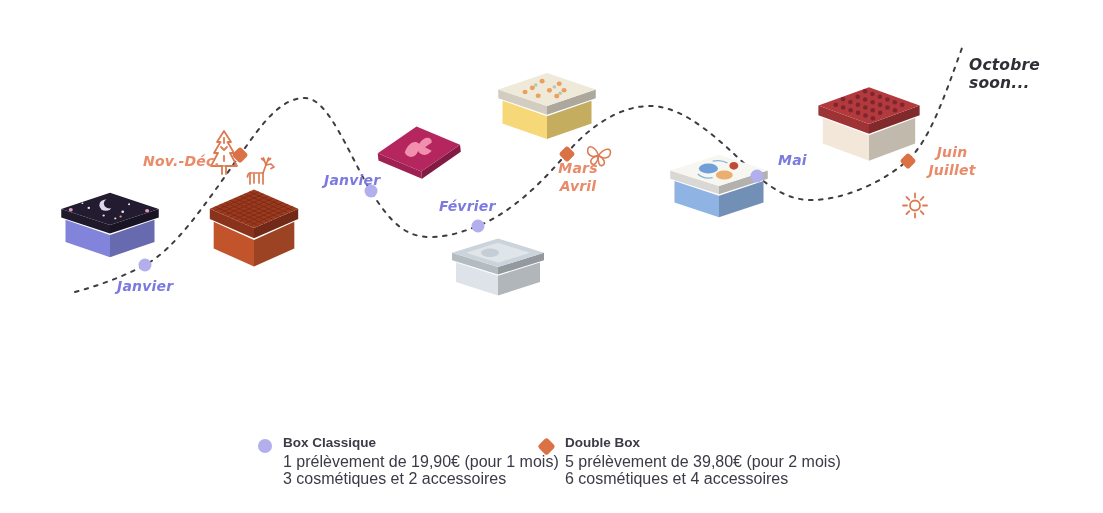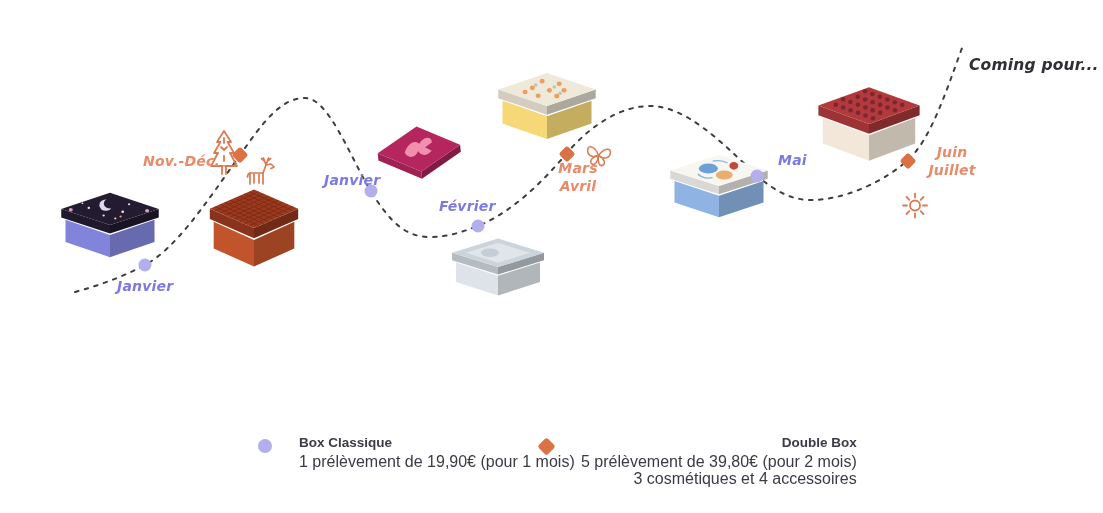--- a/index.html
+++ b/index.html
@@ -44,23 +44,23 @@
   .l-octobre{left:117px;top:277px;}
   .l-nov-dec{left:143px;top:152px;}
   .l-janvier{left:324px;top:171px;}
   .l-fevrier{left:439px;top:197px;}
   .l-mars-avril{left:556px;top:159px;width:44px;text-align:center;}
   .l-mai{left:778px;top:151px;}
   .l-juin-juillet{left:926px;top:143px;width:52px;text-align:center;}
   .coming-soon{position:absolute;left:969px;top:56px;z-index:3;font-family:"DejaVu Sans",sans-serif;
           font-style:italic;font-weight:bold;font-size:15.5px;color:var(--coming-soon-text,#2f2f35);letter-spacing:.2px;}
   
-  .legend-item{position:absolute;display:flex;gap:27px;z-index:3;}
+  .legend-item{position:absolute;display:flex;gap:11px;z-index:3;}
   .li-classic{left:258px;top:435px;}
-  .li-double{left:539px;top:435px;text-align:right;}
+  .li-double{left:539px;top:435px;}
   .legend-marker{margin-top:4px;flex:0 0 auto;}
   .legend-marker .dot{width:14px;height:14px;}
   .legend-marker .diamond{width:13px;height:13px;margin:1px;}
   .legend-title{font-weight:bold;font-size:13.5px;color:var(--legend-text,#3b3a46);margin-bottom:3px;}
   .legend-line{font-size:16px;color:var(--legend-text,#3b3a46);line-height:17px;}
 </style>
 </head>
 <body>
 
 <div class="canvas">
@@ -294,35 +294,36 @@
   <div class="mlabel orange l-mars-avril">
     <div>Mars</div>
     <div>Avril</div>
   </div>
   <div class="mlabel purple l-mai">Mai</div>
   <div class="mlabel orange l-juin-juillet">
     <div>Juin</div>
     <div>Juillet</div>
   </div>
 
-  <div class="coming-soon">Coming pour...</div>
+  <div class="coming-soon">Octobre soon...</div>
 
   <div class="legend-item li-classic">
     <span class="legend-marker">
         <span class="dot"></span>
       </span>
     <div class="legend-text">
       <div class="legend-title">Box Classique</div>
       <div class="legend-line">1 prélèvement de 19,90€ (pour 1 mois)</div>
+      <div class="legend-line">3 cosmétiques et 2 accessoires</div>
     </div>
   </div>
   <div class="legend-item li-double">
     <span class="legend-marker">
         <span class="diamond"></span>
       </span>
     <div class="legend-text">
       <div class="legend-title">Double Box</div>
       <div class="legend-line">5 prélèvement de 39,80€ (pour 2 mois)</div>
-      <div class="legend-line">3 cosmétiques et 4 accessoires</div>
+      <div class="legend-line">6 cosmétiques et 4 accessoires</div>
     </div>
   </div>
 
 </div>
 
 </body></html>

